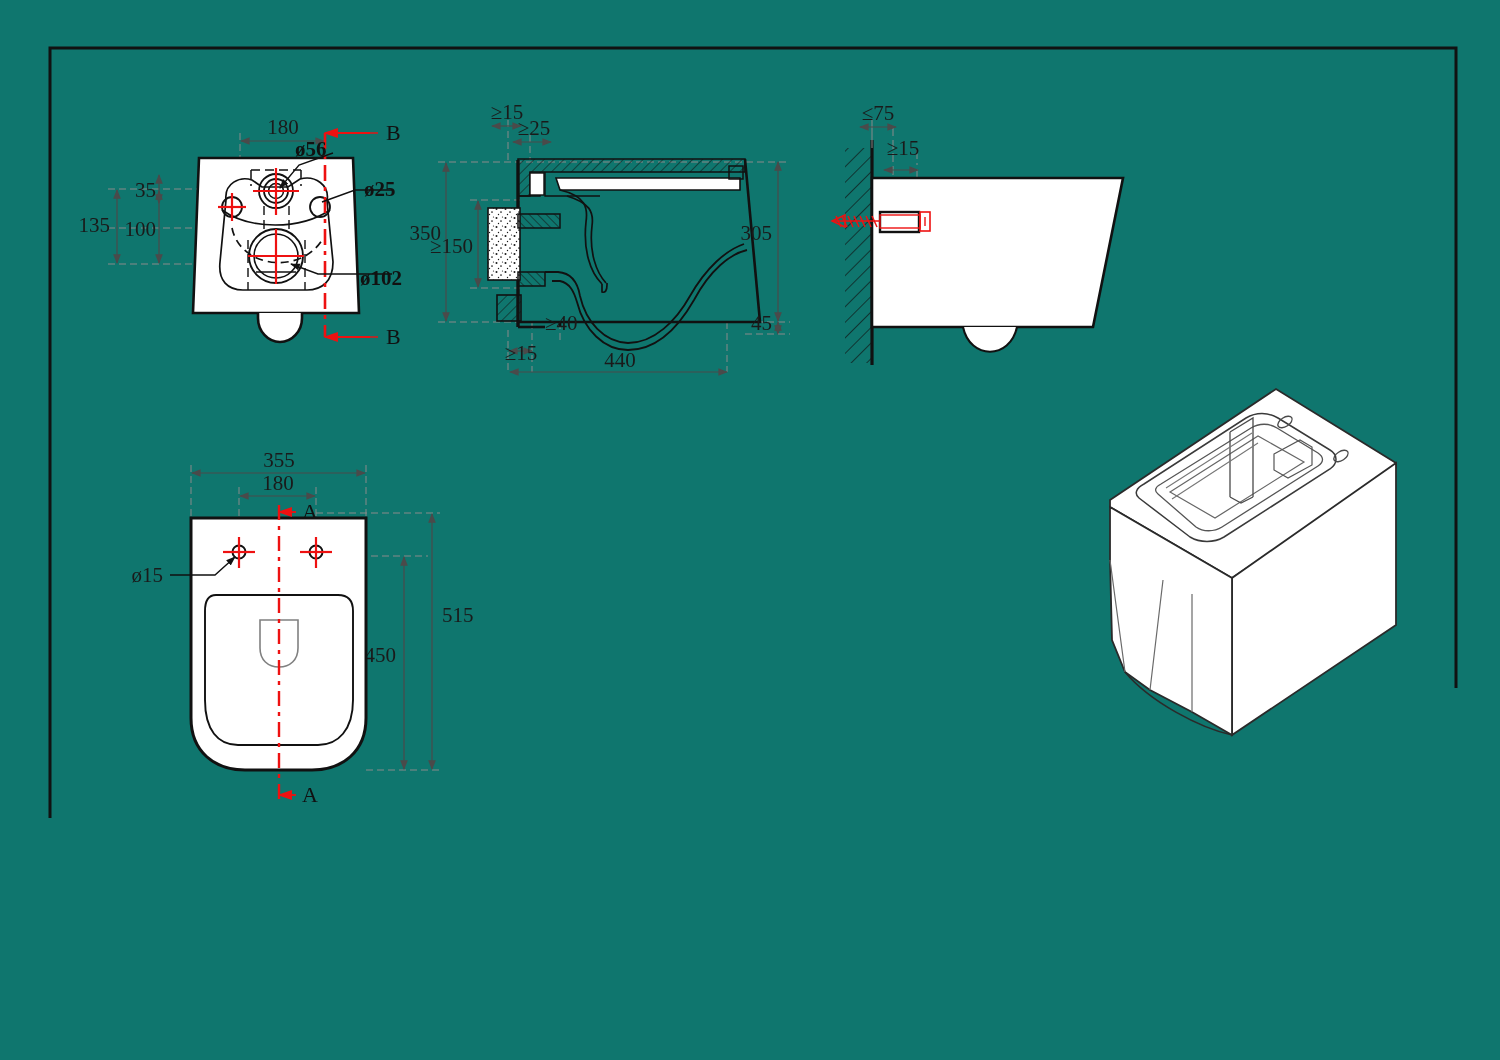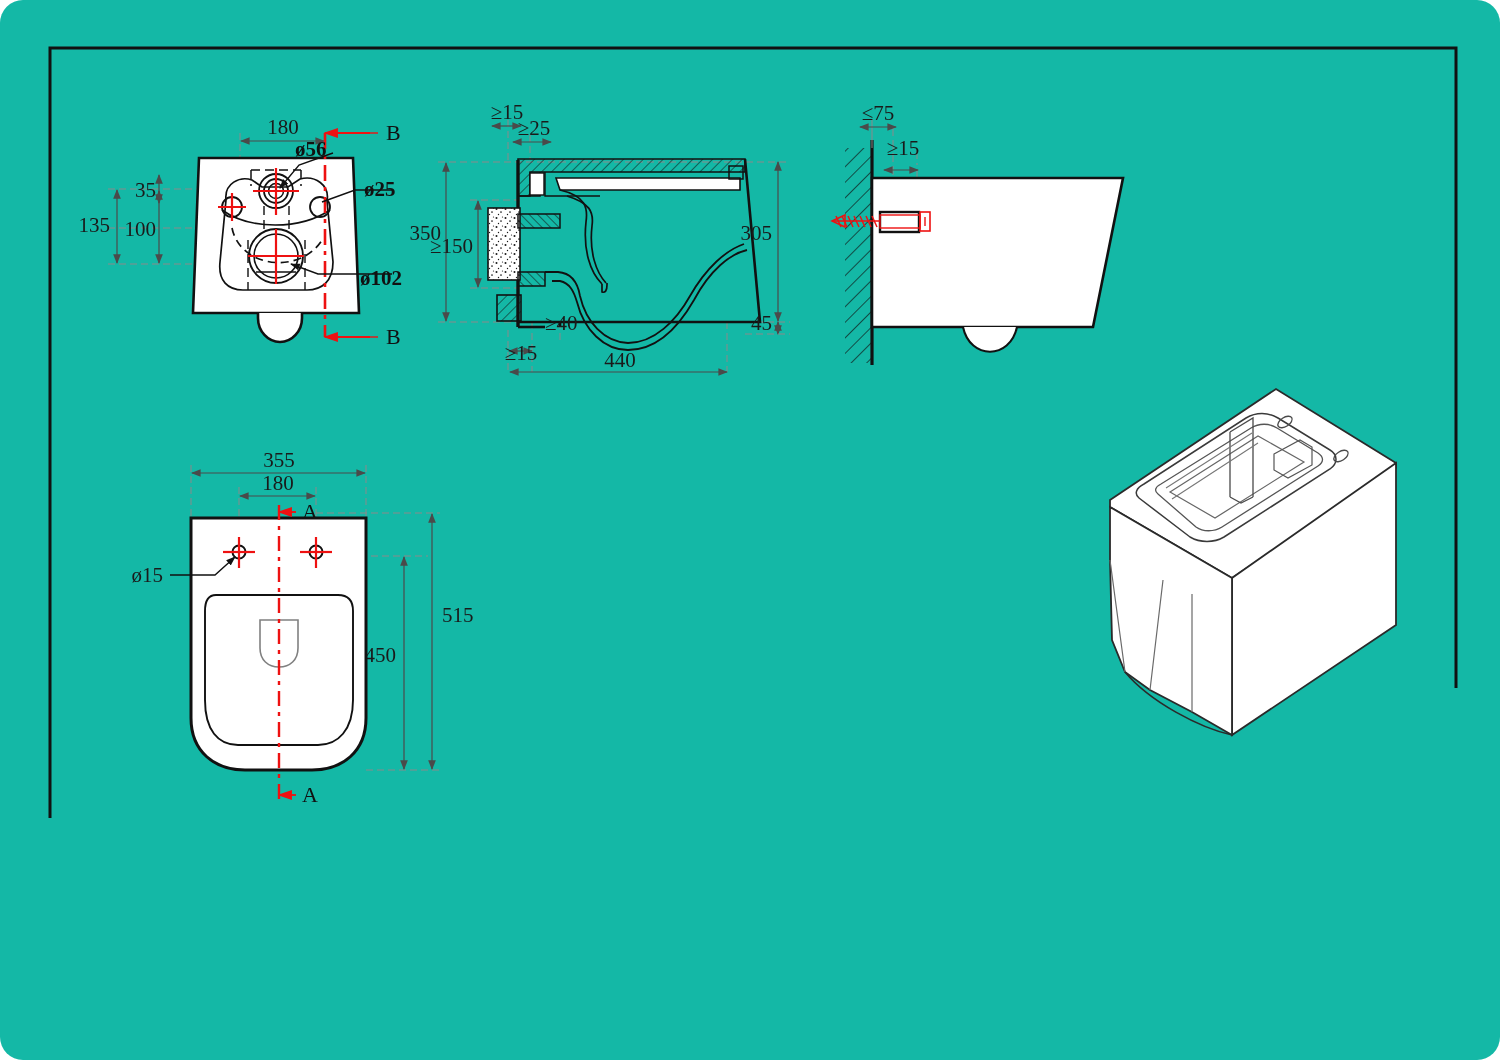--- a/index.html
+++ b/index.html
@@ -8,23 +8,22 @@
     padding: 0;
     background: #ffffff;
   }
   body {
     font-family: "Liberation Serif", "DejaVu Serif", serif;
   }
   #sheet {
     position: relative;
     width: 1500px;
     height: 1060px;
-    background: #14b8a6;
+    background: #0f766e;
     overflow: hidden;
-    border-radius: 23px;
   }
   #sheet svg {
     position: absolute;
     left: 0;
     top: 0;
   }
   .dimtext {
     font-family: "Liberation Serif", "DejaVu Serif", serif;
     font-size: 21px;
     fill: #1a1a1a;

